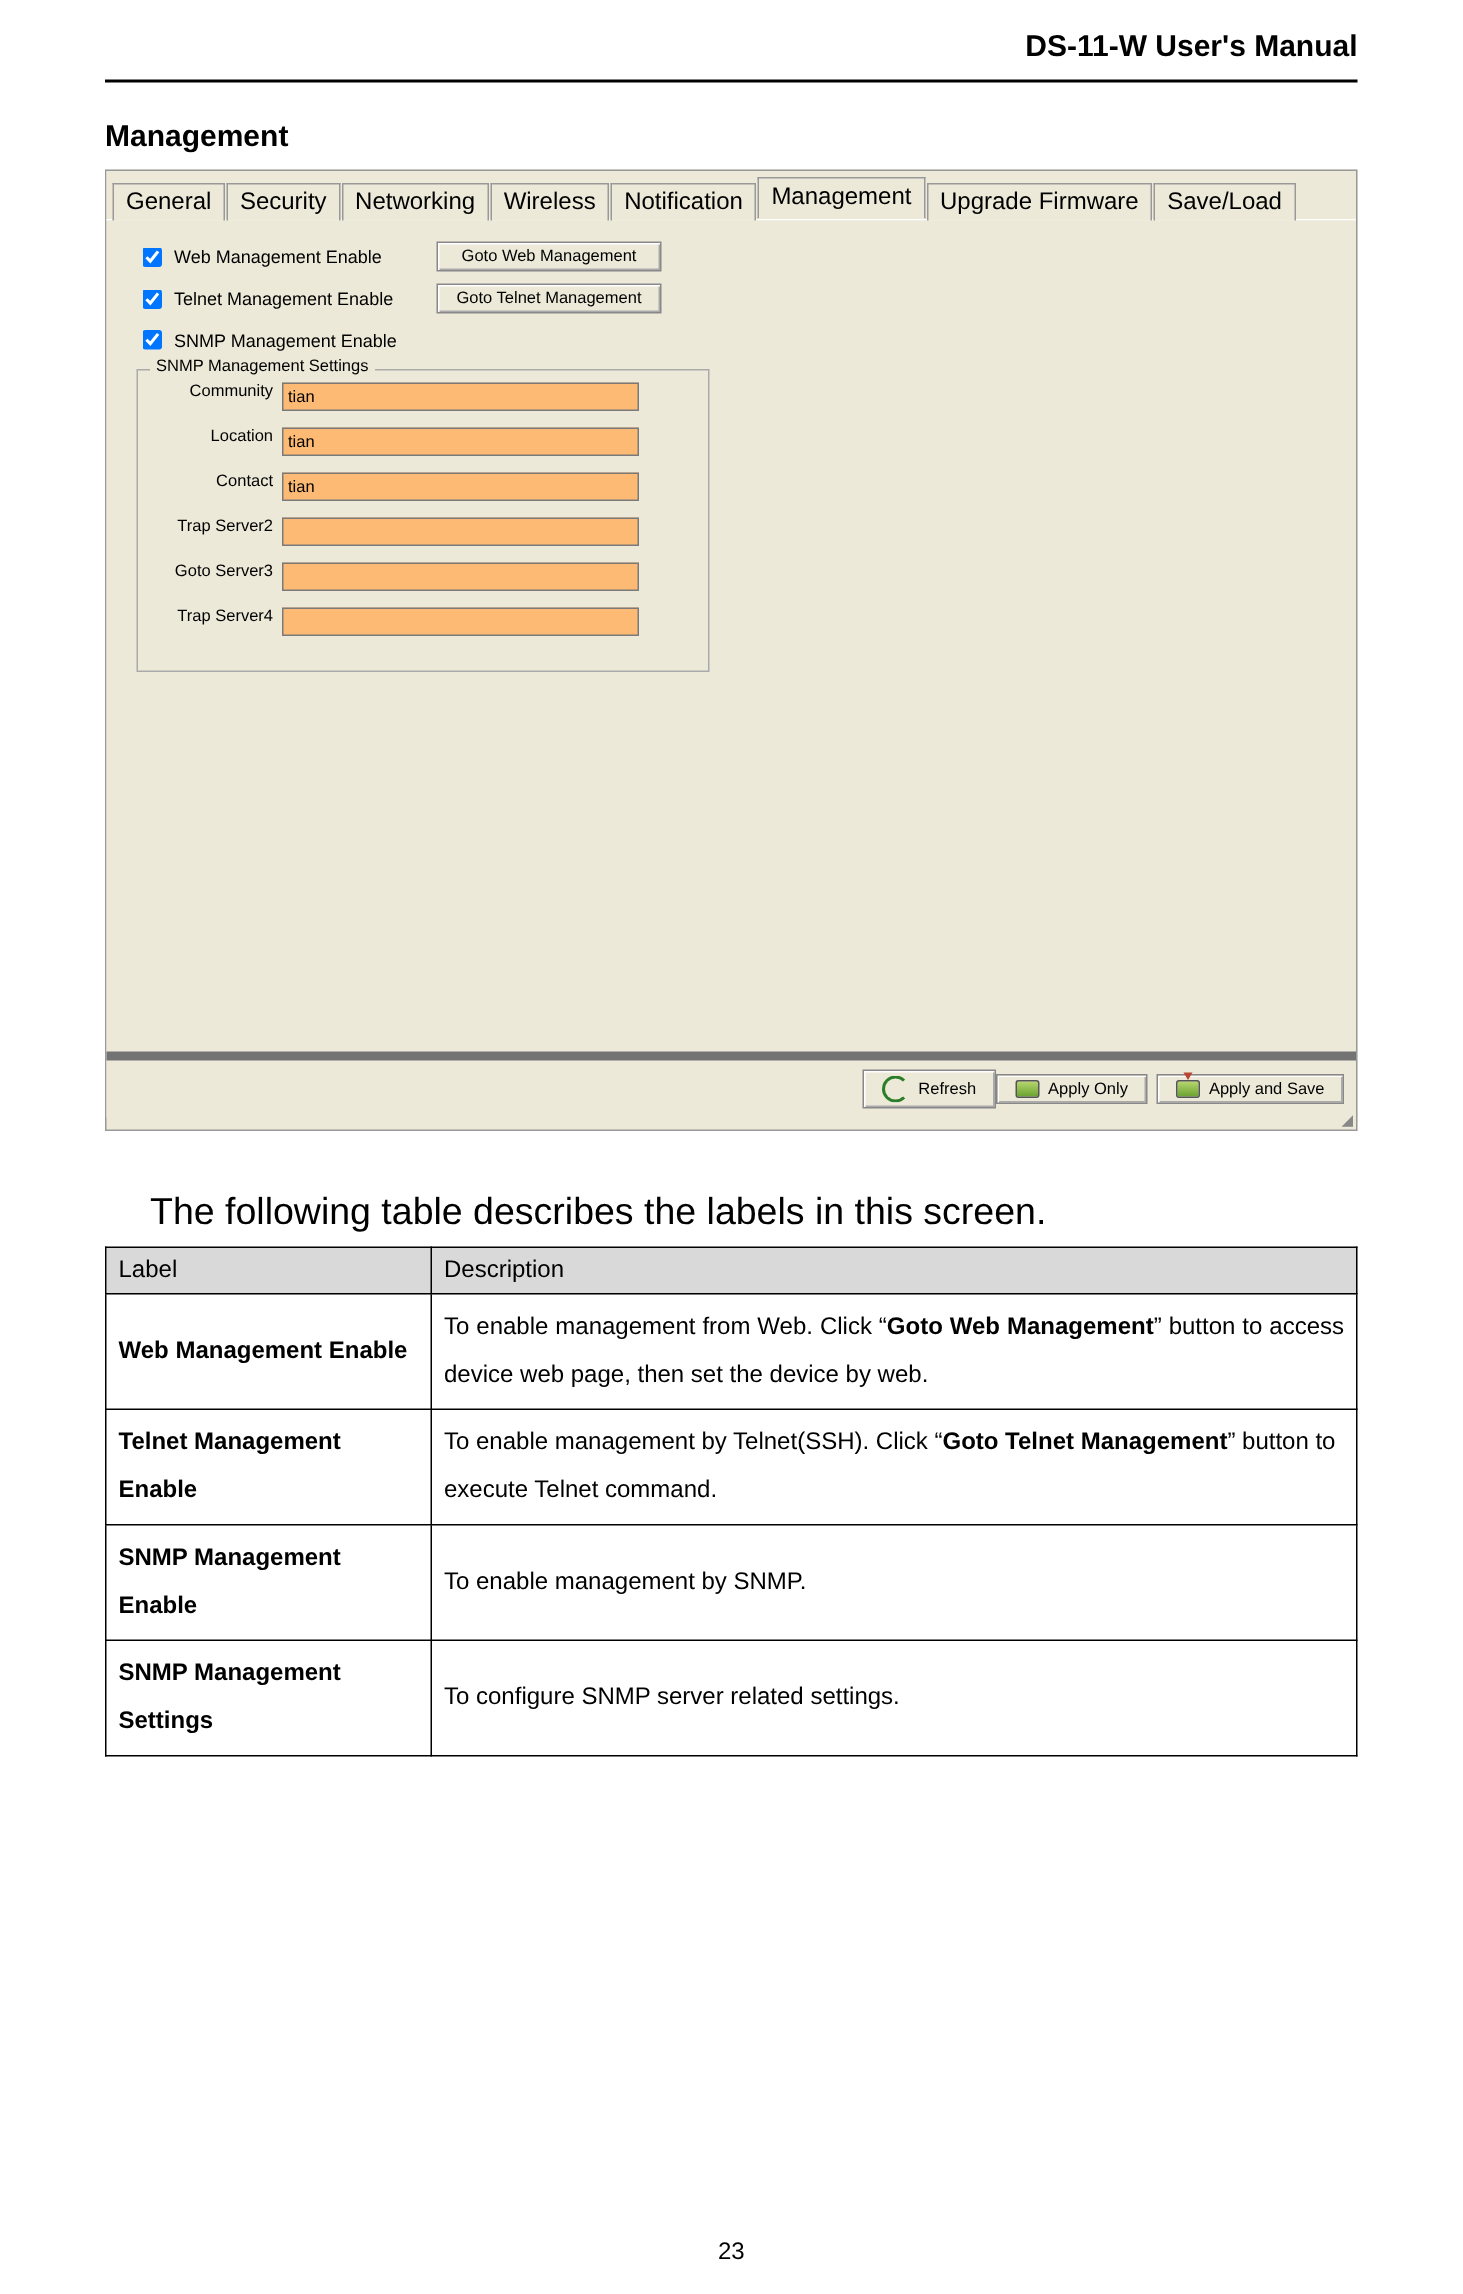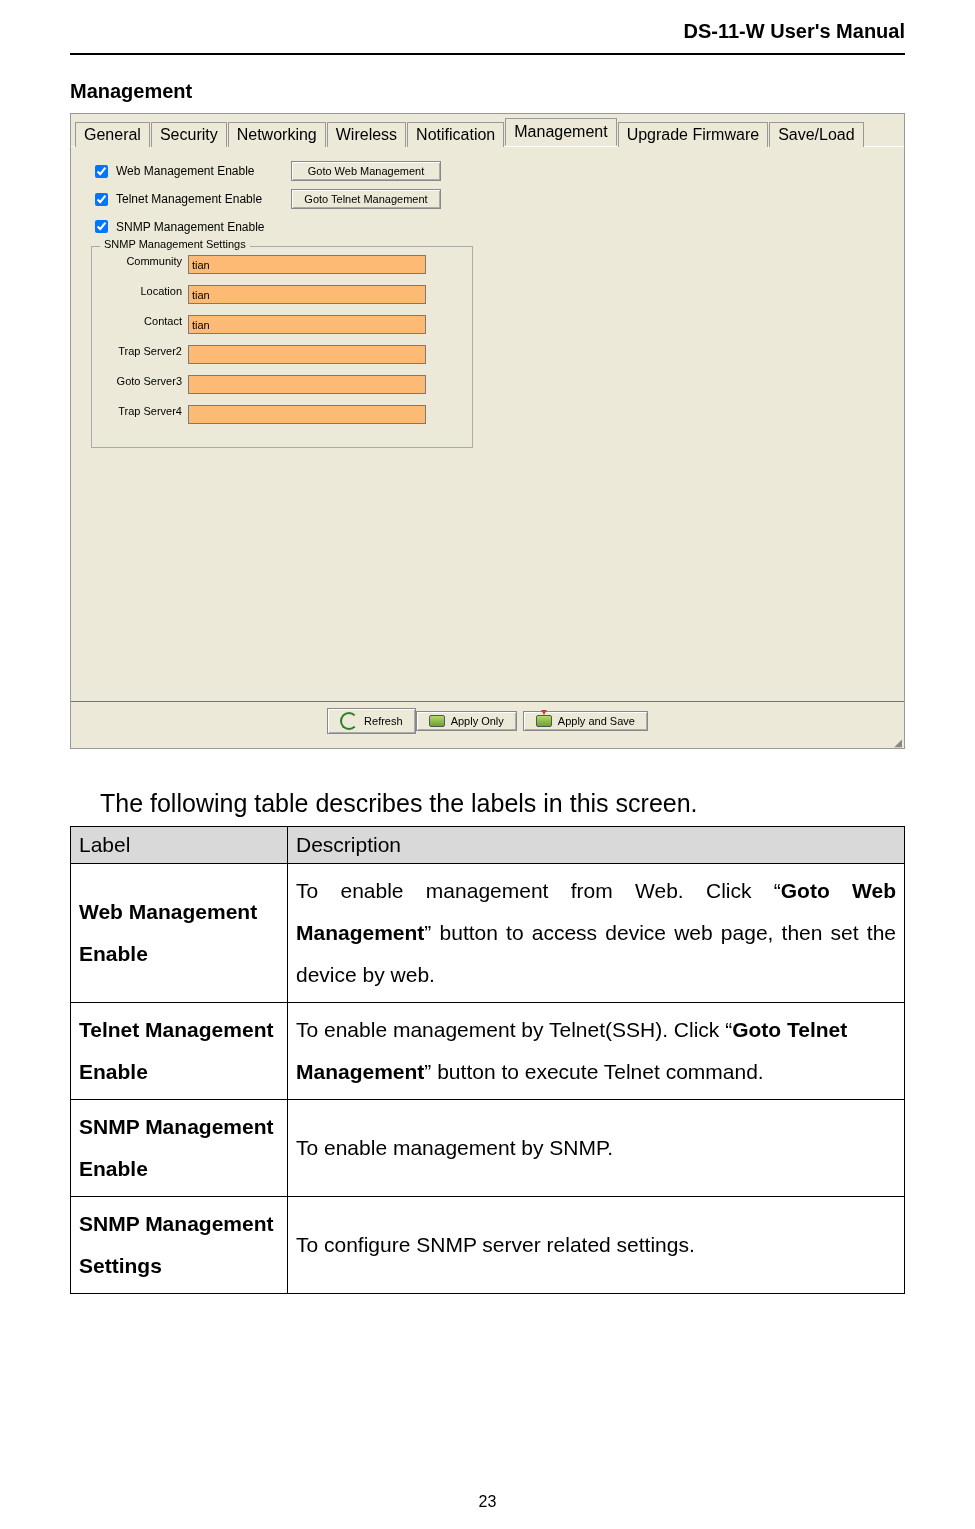--- a/index.html
+++ b/index.html
@@ -124,23 +124,23 @@
     border: 1px solid #7a7a7a;
     height: 17px;
     width: 230px;
     font-size: 11px;
     padding: 0 3px;
     background: #fdba74;
   }
   .footer-bar {
     display: flex;
     align-items: center;
-    justify-content: center;
+    justify-content: flex-end;
     padding: 6px 8px;
-    border-top: 1px solid #737373;
+    border-top: 6px solid #737373;
     background: #ece9d8;
   }
   .footer-left, .footer-right {
     display: flex;
     gap: 6px;
   }
   .icon-btn {
     display: inline-flex;
     align-items: center;
     gap: 6px;
@@ -183,21 +183,21 @@
     line-height: 6px;
   }
   
   .intro-line {
     font-size: 25px;
     margin: 0 0 8px 30px;
   }
   table.desc {
     border-collapse: collapse;
     width: 100%;
-    font-size: 21px;
+    font-size: 16px;
   }
   table.desc th, table.desc td {
     border: 1px solid #000;
     padding: 6px 8px;
     vertical-align: middle;
     text-align: left;
   }
   table.desc th {
     background: #d9d9d9;
     font-weight: normal;

